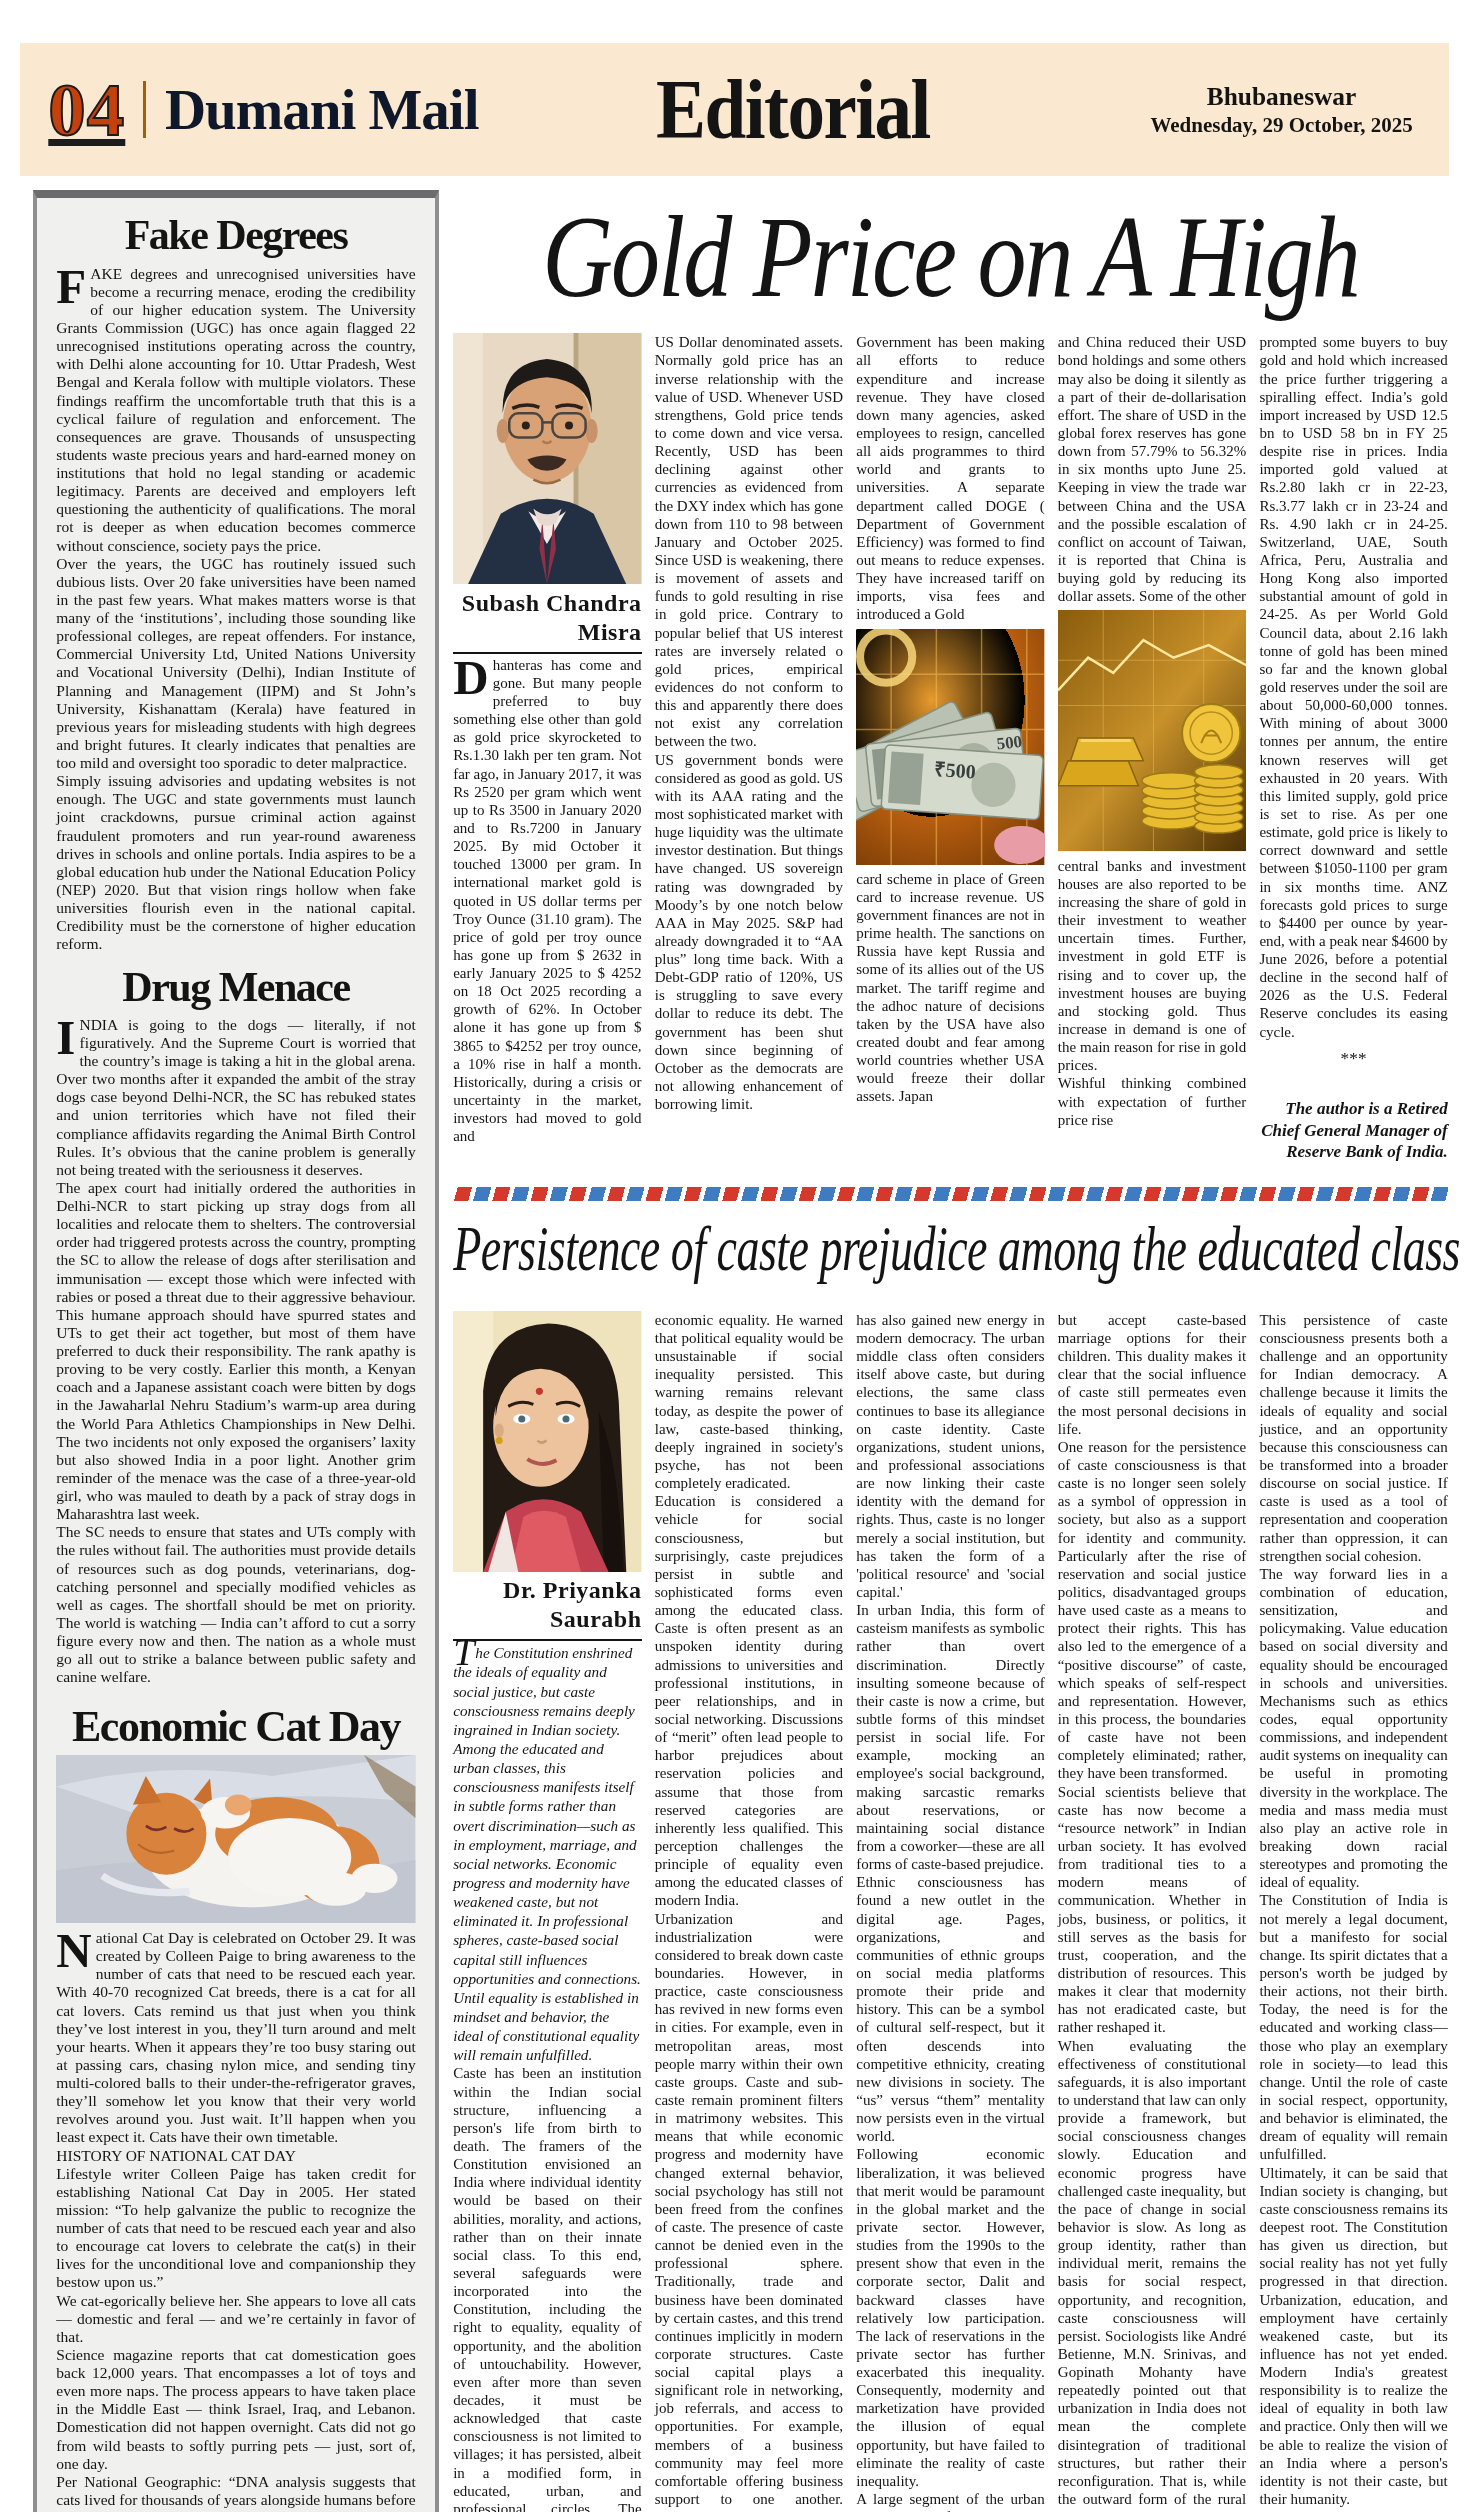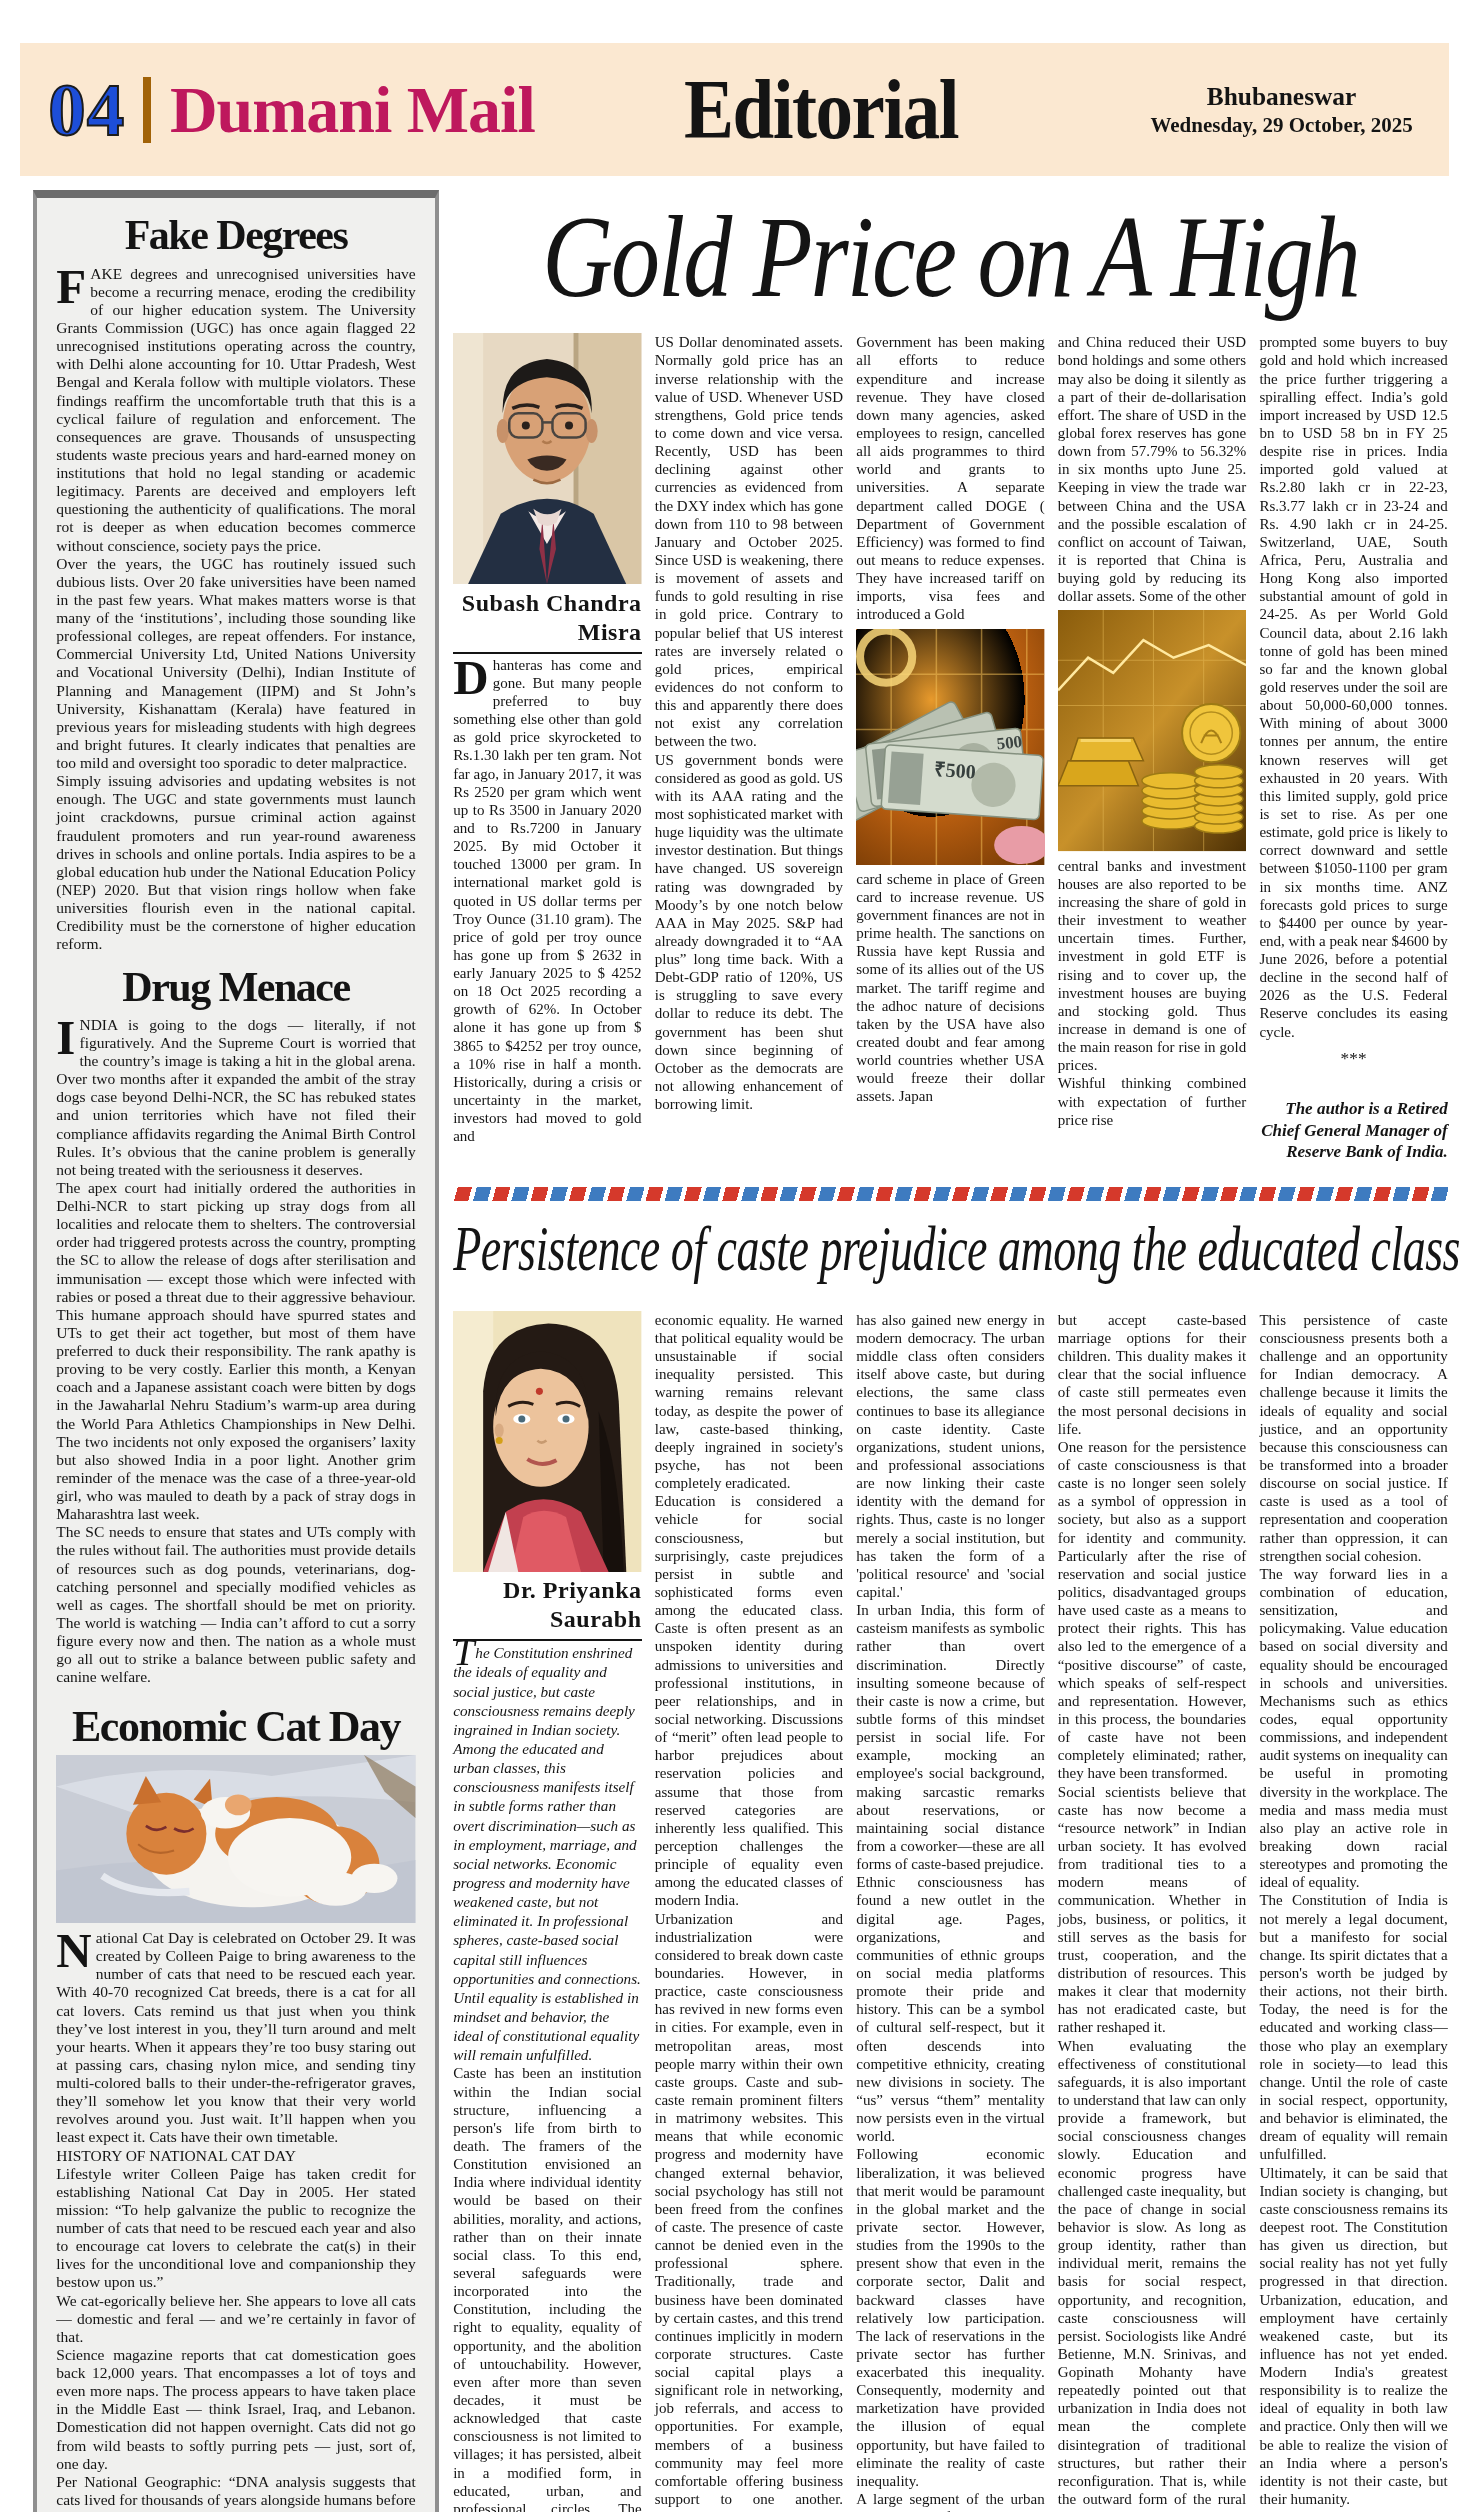--- a/index.html
+++ b/index.html
@@ -3,24 +3,24 @@
 <meta charset="utf-8">
 <style>
   * { box-sizing: border-box; }
   html,body { margin:0; padding:0; background:#ffffff; }
   .page { width:1469px; height:2512px; background:#fff; overflow:hidden; position:relative;
           font-family:"Liberation Serif", serif; color:#141414; }
 
   
   .masthead { margin:43px 20.3px 0 20.3px; height:133px; background:#fbe8d1;
               display:flex; align-items:center; padding:0 36px 0 28px; }
-  .page-num { font-size:75px; line-height:1; font-weight:bold; color:#1d4ed8;
-              -webkit-text-stroke:2px #1c1c1c; letter-spacing:1px; }
-  .masthead-title { font-size:66px; line-height:1; font-weight:bold; color:#be185d;
-                    margin-left:17.3px; padding-left:19.3px; border-left:8px solid #a16207; letter-spacing:-1px; }
+  .page-num { font-size:75px; line-height:1; font-weight:bold; color:#c2410c;
+              -webkit-text-stroke:2px #1c1c1c; letter-spacing:1px;text-decoration:underline; }
+  .masthead-title { font-size:57px; line-height:1; font-weight:bold; color:#0f172a;
+                    margin-left:17.3px; padding-left:19.3px; border-left:3px solid #a16207; letter-spacing:-1px; }
   .section-wrap { flex:1; text-align:center; }
   .section-title { display:inline-block; font-size:75px; line-height:1; font-weight:bold;
                    transform:scaleY(1.12); letter-spacing:-1.5px; }
   .dateline { text-align:center; line-height:1.25;margin-left:43px; }
   .dateline .city { font-size:25.4px; font-weight:bold; }
   .dateline .date { font-size:21px; font-weight:bold; }
 
   
   .content { display:flex; gap:14.2px; margin:14.2px 21.3px 0 33px; align-items:flex-start; }
 

